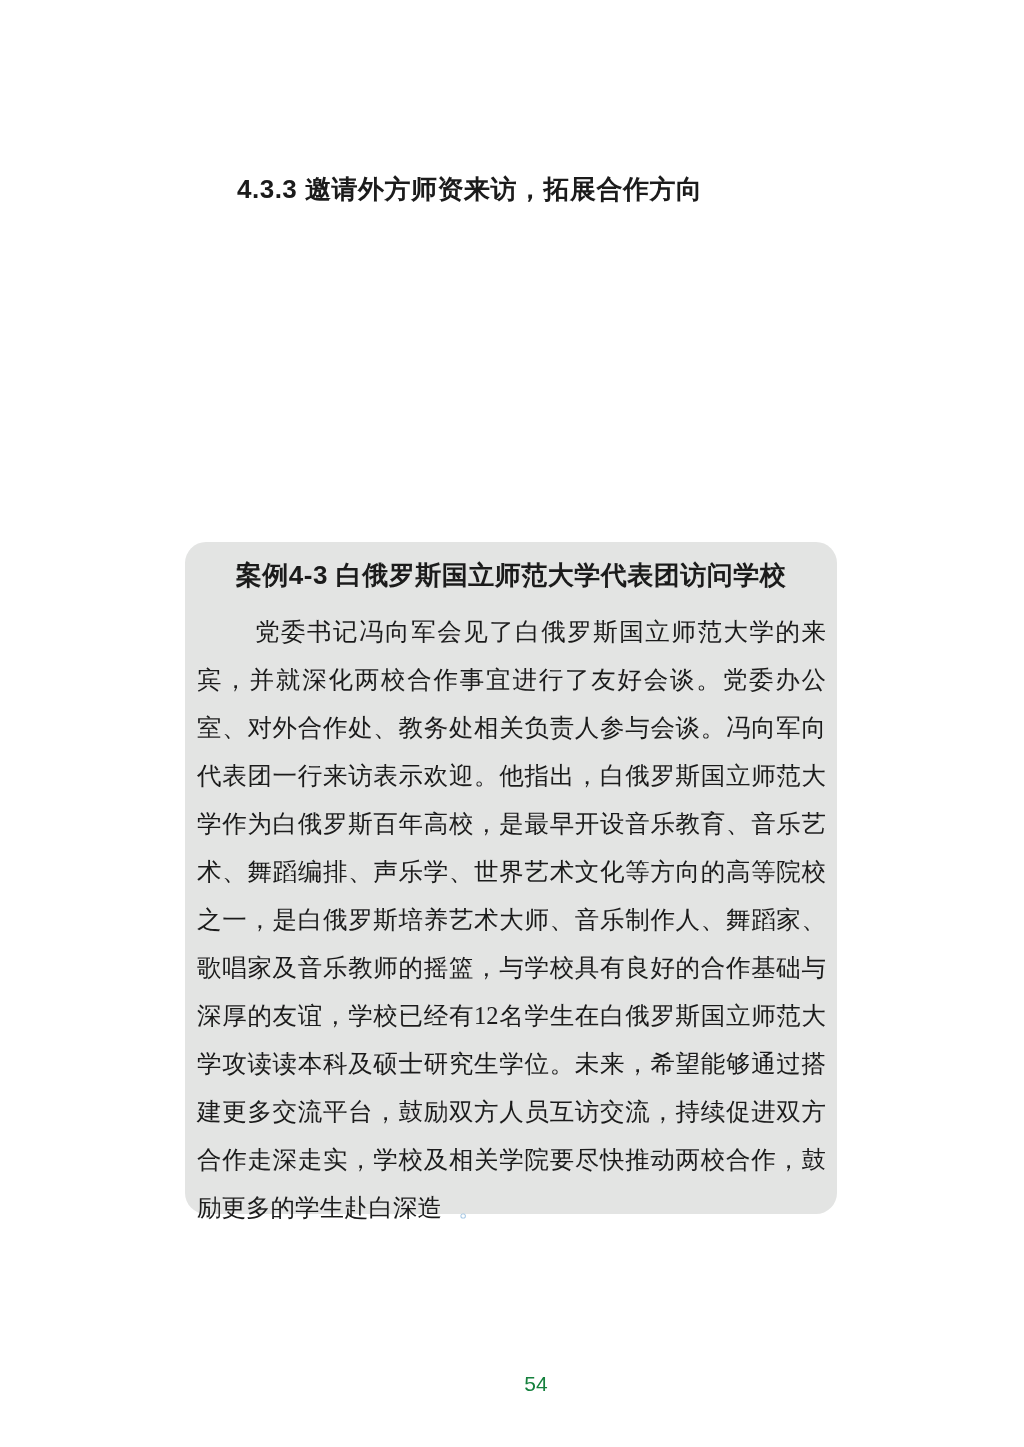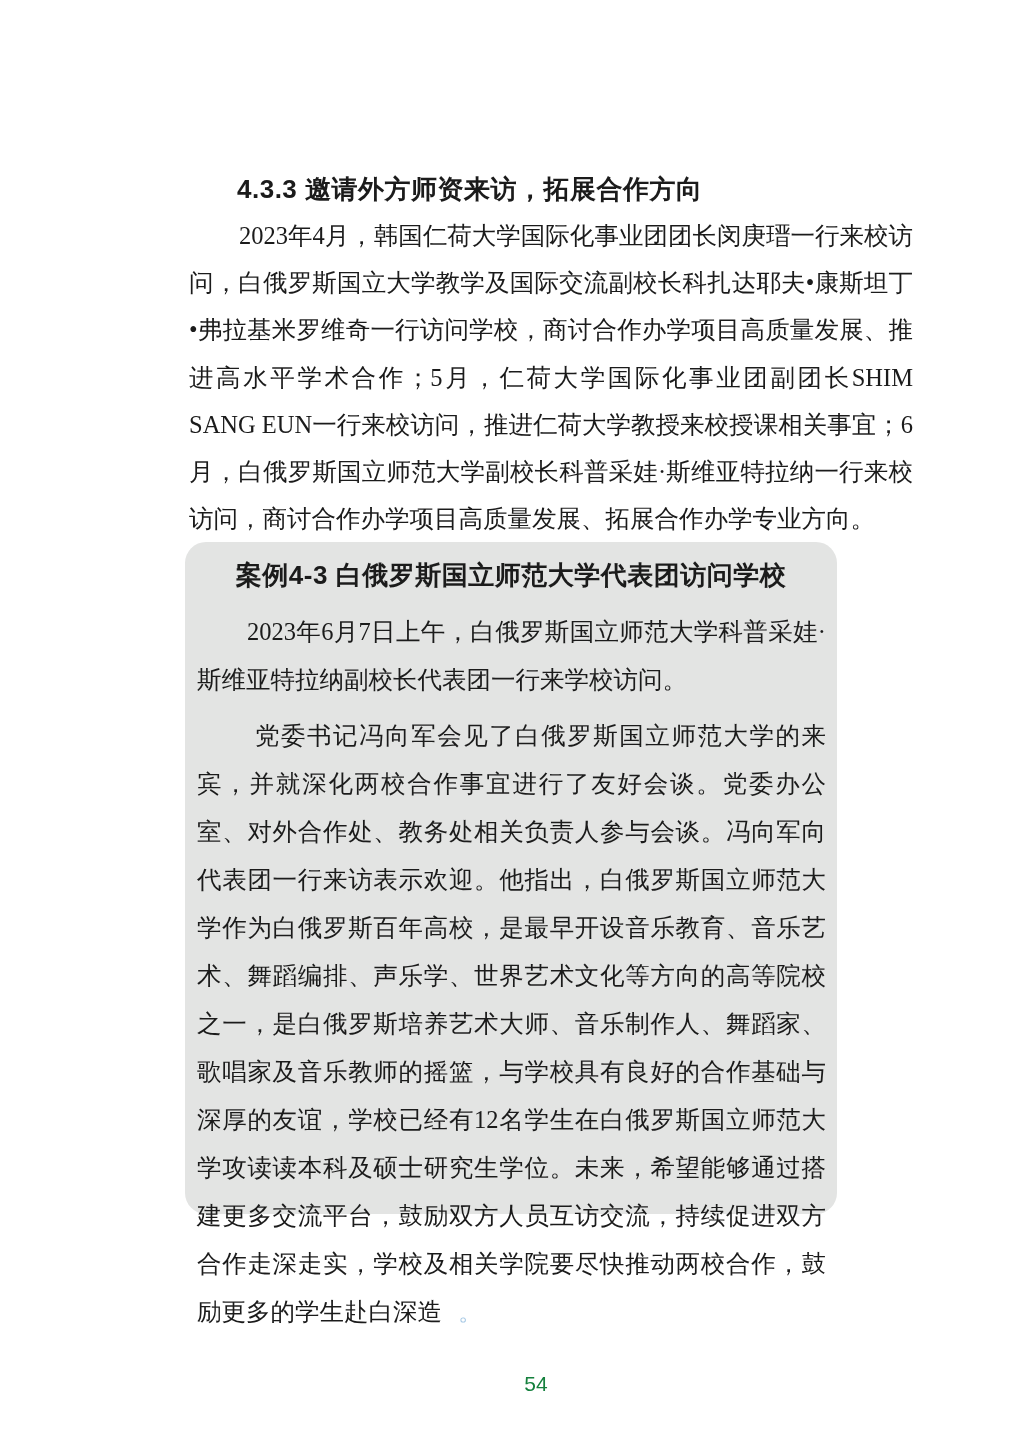--- a/index.html
+++ b/index.html
@@ -80,23 +80,21 @@
     color: #15803d;
   }
 </style>
 </head>
 <body>
 
 <div class="page">
 
   <h3 class="section-heading">4.3.3 邀请外方师资来访，拓展合作方向</h3>
 
-  <p class="body-paragraph">2023年4月，韩国仁荷大学国际化事业团团长闵庚瑨一行来校访问，白俄罗斯国立大学教学及国际交流副校长科扎达耶夫•康斯坦丁•弗拉基米罗维奇一行访问学校，商讨合作办学项目高质量发展、推进高水平学术合作；5月，仁荷大学国际化事业团副团长SHIM SANG EUN一行来校访问，推进仁荷大学教授来校授课相关事宜；6月，白俄罗斯国立师范大学副校长科普采娃·斯维亚特拉纳一行来校访问，商讨合作办学项目高质量发展、拓展合作办学专业方向。</p>
 
   <div class="case-box">
     <div class="case-title">案例4-3 白俄罗斯国立师范大学代表团访问学校</div>
-    <p class="case-paragraph">2023年6月7日上午，白俄罗斯国立师范大学科普采娃·斯维亚特拉纳副校长代表团一行来学校访问。</p>
     <p class="case-paragraph"><span>党委书记冯向军会见了白俄罗斯国立师范大学的来宾，并就深化两校合作事宜进行了友好会谈。党委办公室、对外合作处、教务处相关负责人参与会谈。冯向军向代表团一行来访表示欢迎。他指出，白俄罗斯国立师范大学作为白俄罗斯百年高校，是最早开设音乐教育、音乐艺术、舞蹈编排、声乐学、世界艺术文化等方向的高等院校之一，是白俄罗斯培养艺术大师、音乐制作人、舞蹈家、歌唱家及音乐教师的摇篮，与学校具有良好的合作基础与深厚的友谊，学校已经有12名学生在白俄罗斯国立师范大学攻读读本科及硕士研究生学位。未来，希望能够通过搭建更多交流平台，鼓励双方人员互访交流，持续促进双方合作走深走实，学校及相关学院要尽快推动两校合作，鼓励更多的学生赴白深造</span><span class="end-mark">。</span></p>
   </div>
 
   <div class="page-number">54</div>
 
 </div>
 
 </body></html>

